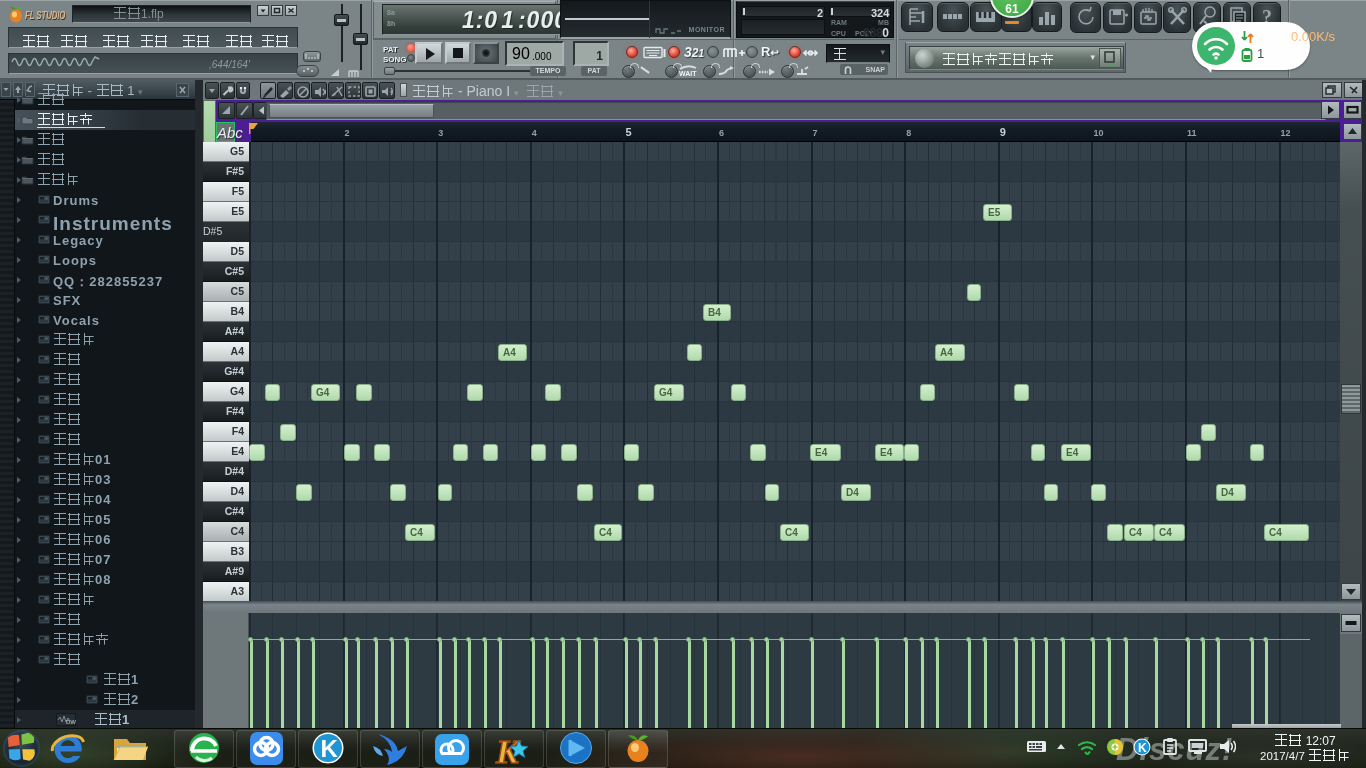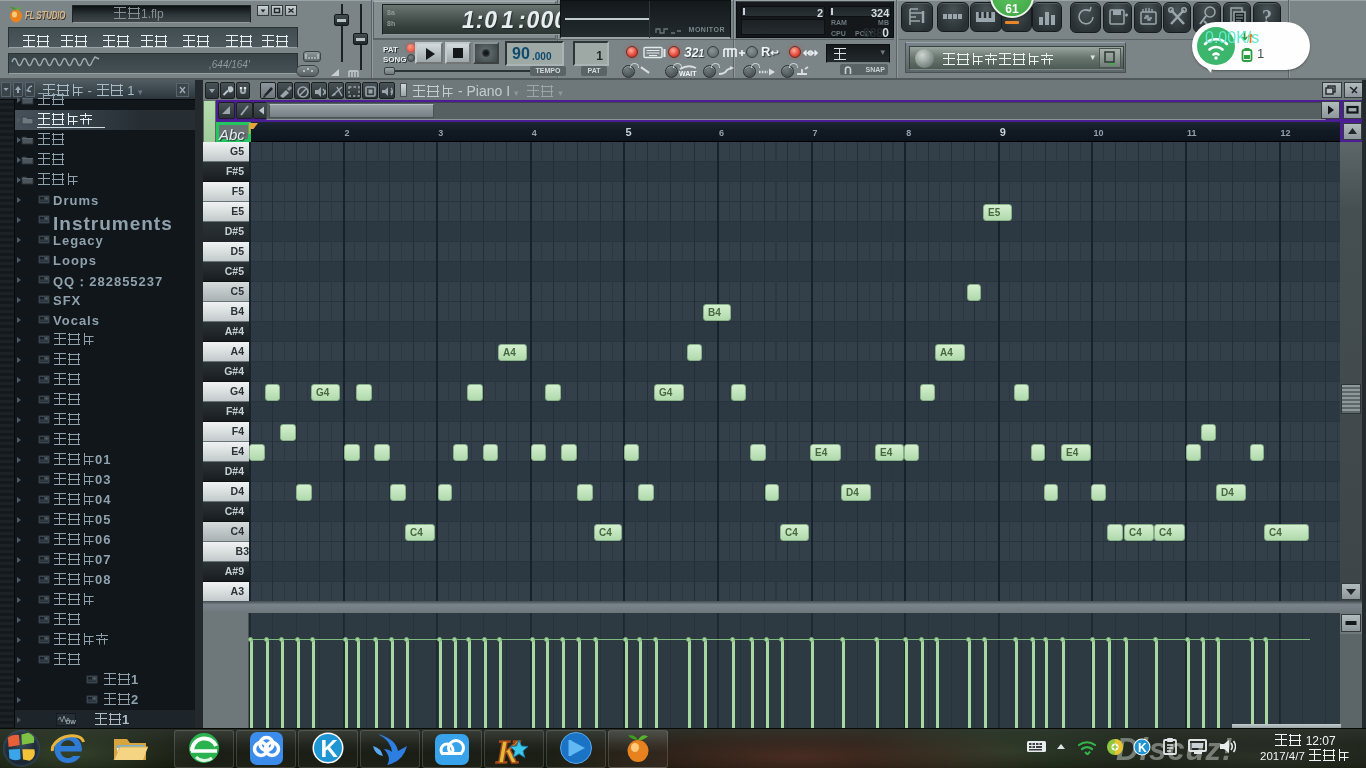--- a/index.html
+++ b/index.html
@@ -103,21 +103,21 @@
 <div class="ab" style="left:407px;top:54px;width:8px;height:8px;border-radius:50%;background:radial-gradient(circle at 40% 35%,#7a8486,#4a5456);border:1px solid #3a4143"></div>
 <div class="ab" style="left:415px;top:42px;width:28px;height:22px;background:linear-gradient(180deg,#d2dadc,#9da7a9);border:2px outset #c2cacb">
     <div class="ab" style="left:9px;top:4px;width:0;height:0;border-left:9px solid #14181a;border-top:6px solid transparent;border-bottom:6px solid transparent"></div>
   </div>
 <div class="ab" style="left:445px;top:42px;width:26px;height:22px;background:linear-gradient(180deg,#d2dadc,#9da7a9);border:2px outset #c2cacb">
     <div class="ab" style="left:6px;top:4px;width:10px;height:10px;background:#14181a"></div>
   </div>
 <div class="ab" style="left:473px;top:42px;width:26px;height:22px;background:radial-gradient(circle,#6a7476,#3c4548);border:2px outset #8a9496">
     <div class="ab" style="left:7px;top:5px;width:8px;height:8px;border-radius:50%;background:radial-gradient(circle,#14181a 30%,#59636a)"></div>
   </div>
-<div class="ab" style="left:505px;top:41px;width:59px;height:25px;background:#9ea8a4;border:2px solid #2e3537;border-right-color:#aab3b5;border-bottom-color:#aab3b5;color:#0c4a6e;font-weight:bold">
+<div class="ab" style="left:505px;top:41px;width:59px;height:25px;background:#9ea8a4;border:2px solid #2e3537;border-right-color:#aab3b5;border-bottom-color:#aab3b5;color:#000000;font-weight:normal">
     <span class="ab" style="left:5px;top:2px;font-size:16px">90</span>
     <span class="ab" style="left:25px;top:8px;font-size:10px">.000</span>
   </div>
 <div class="ab" style="left:530px;top:66px;width:36px;height:10px;background:#5a6467;color:#d3dadc;font-size:7px;font-weight:bold;text-align:center;line-height:10px;border-radius:2px">TEMPO</div>
 <div class="ab" style="left:573px;top:41px;width:36px;height:25px;background:#9ea8a4;border:2px solid #2e3537;border-right-color:#aab3b5;border-bottom-color:#aab3b5;color:#23292b;font-weight:bold">
     <span class="ab" style="right:4px;top:6px;font-size:12px">1</span>
   </div>
 <div class="ab" style="left:581px;top:66px;width:26px;height:10px;background:#5a6467;color:#d3dadc;font-size:7px;font-weight:bold;text-align:center;line-height:10px;border-radius:2px">PAT</div>
 <div class="ab" style="left:384px;top:70px;width:146px;height:2px;background:#2c3335"></div>
 <div class="ab" style="left:384px;top:67px;width:11px;height:8px;background:linear-gradient(180deg,#9ca6a8,#6d777a);border:1px solid #3a4244;border-radius:2px"></div>
@@ -319,21 +319,21 @@
       </g>
       <circle cx="19" cy="31" r="1.8" fill="#fff"></circle>
     </svg>
   </div>
 <div class="ab" style="left:1241px;top:30px;z-index:61">
     <svg width="13" height="14">
       <path d="M3.5 1 v9 M3.5 10 l-2.5 -3 M3.5 10 l2.5 -3" stroke="#2e9e44" stroke-width="1.8" fill="none"></path>
       <path d="M9.5 13 v-9 M9.5 4 l-2.5 3 M9.5 4 l2.5 3" stroke="#e87b1e" stroke-width="1.8" fill="none"></path>
     </svg>
   </div>
-<div class="ab" style="left:1205px;top:29px;color:#5eead4;font-size:16px;z-index:61">0.00K/s</div>
+<div class="ab" style="left:1291px;top:29px;color:#fdba74;font-size:13px;z-index:61">0.00K/s</div>
 <div class="ab" style="left:1241px;top:47px;z-index:61">
     <svg width="12" height="15">
       <rect x="1.5" y="3" width="9" height="11" rx="1.5" fill="none" stroke="#2e9e44" stroke-width="1.8"></rect>
       <rect x="3.5" y="1" width="5" height="3" fill="#2e9e44"></rect>
       <rect x="3" y="8" width="6" height="4" fill="#2e9e44"></rect>
     </svg>
   </div>
 <div class="ab" style="left:1257px;top:46px;color:#4a5053;font-size:13px;z-index:61">1</div>
 <div class="ab" style="left:0;top:80px;width:1366px;height:648px;background:#3a4246"></div>
 <div class="ab" style="left:0;top:80px;width:195px;height:648px;background:#10161a;overflow:hidden">
@@ -773,21 +773,21 @@
 <div class="ab" style="left:1118px;top:21px;width:19px;height:18px;background:linear-gradient(180deg,#b2bcbe,#8d979b);border:1px solid #333b3d">
       <svg width="17" height="16">
         <path d="M6 3.5 L12 8 L6 12.5 Z" fill="#14181a"></path>
       </svg>
     </div>
 <div class="ab" style="left:1140px;top:21px;width:19px;height:18px;background:linear-gradient(180deg,#b2bcbe,#8d979b);border:1px solid #333b3d">
       <svg width="17" height="16">
         <rect x="3.5" y="5" width="10" height="5.5" fill="none" stroke="#14181a" stroke-width="2.2"></rect>
       </svg>
     </div>
-<div class="ab" style="left:13px;top:42px;width:35px;height:20px;background:#6a7276;color:#e8eef0;font-style:italic;font-size:15px;text-align:left;line-height:19px;border:3px solid #22c55e;text-shadow:1px 1px 1px #2a3133">Abc</div>
+<div class="ab" style="left:13px;top:42px;width:19px;height:20px;background:#6a7276;color:#e8eef0;font-style:italic;font-size:15px;text-align:left;line-height:19px;border:1px solid #22c55e;text-shadow:1px 1px 1px #2a3133">Abc</div>
 <div class="ab" style="left:48px;top:42px;width:1089px;height:20px;background:linear-gradient(180deg,#1d2731,#121a24 45%,#0e151e);border-bottom:1px solid #000;overflow:hidden">
 <span class="ab" style="left:93.6px;top:6px;color:#93a0aa;font-size:9px;font-weight:bold">2</span>
 <span class="ab" style="left:187.2px;top:6px;color:#93a0aa;font-size:9px;font-weight:bold">3</span>
 <span class="ab" style="left:280.8px;top:6px;color:#93a0aa;font-size:9px;font-weight:bold">4</span>
 <span class="ab" style="left:374.4px;top:4px;color:#c7d2da;font-size:11px;font-weight:bold">5</span>
 <span class="ab" style="left:468.0px;top:6px;color:#93a0aa;font-size:9px;font-weight:bold">6</span>
 <span class="ab" style="left:561.6px;top:6px;color:#93a0aa;font-size:9px;font-weight:bold">7</span>
 <span class="ab" style="left:655.2px;top:6px;color:#93a0aa;font-size:9px;font-weight:bold">8</span>
 <span class="ab" style="left:748.8px;top:4px;color:#c7d2da;font-size:11px;font-weight:bold">9</span>
 <span class="ab" style="left:842.4px;top:6px;color:#93a0aa;font-size:9px;font-weight:bold">10</span>
@@ -803,37 +803,37 @@
 <div class="ab" style="left:1140px;top:43px;width:19px;height:17px;background:linear-gradient(180deg,#b2bcbe,#8d979b);border:1px solid #333b3d">
       <svg width="17" height="15">
         <path d="M8.5 4 L13 10 L4 10 Z" fill="#20262a"></path>
       </svg>
     </div>
 <div class="ab" style="left:0;top:62px;width:2px;height:459px;background:#2e3639"></div>
 <div class="ab" style="left:0;top:62px;width:46px;height:20px;background:linear-gradient(180deg,#f0f3f3,#c3cacb);border-bottom:1px solid #6a7478;color:#2a3236;font-size:10.5px;font-weight:bold;text-align:right;line-height:19px;padding-right:5px">G5</div>
 <div class="ab" style="left:0;top:82px;width:46px;height:20px;background:linear-gradient(180deg,#2c3336,#171c1f);border-bottom:1px solid #0c1012;color:#c6d0d4;font-size:10.5px;font-weight:bold;text-align:right;line-height:19px;padding-right:5px">F#5</div>
 <div class="ab" style="left:0;top:102px;width:46px;height:20px;background:linear-gradient(180deg,#f0f3f3,#c3cacb);border-bottom:1px solid #6a7478;color:#2a3236;font-size:10.5px;font-weight:bold;text-align:right;line-height:19px;padding-right:5px">F5</div>
 <div class="ab" style="left:0;top:122px;width:46px;height:20px;background:linear-gradient(180deg,#f0f3f3,#c3cacb);border-bottom:1px solid #6a7478;color:#2a3236;font-size:10.5px;font-weight:bold;text-align:right;line-height:19px;padding-right:5px">E5</div>
-<div class="ab" style="left:0;top:142px;width:46px;height:36px;background:linear-gradient(180deg,#2c3336,#171c1f);border-bottom:1px solid #0c1012;color:#c6d0d4;font-size:10.5px;font-weight:bold;text-align:right;line-height:19px;padding-right:5px">D#5</div>
+<div class="ab" style="left:0;top:142px;width:46px;height:36px;background:linear-gradient(180deg,#2c3336,#171c1f);border-bottom:1px solid #0c1012;color:#c6d0d4;font-size:10.5px;font-weight:normal;text-align:left;line-height:19px;padding-right:5px">D#5</div>
 <div class="ab" style="left:0;top:162px;width:46px;height:20px;background:linear-gradient(180deg,#f0f3f3,#c3cacb);border-bottom:1px solid #6a7478;color:#2a3236;font-size:10.5px;font-weight:bold;text-align:right;line-height:19px;padding-right:5px">D5</div>
 <div class="ab" style="left:0;top:182px;width:46px;height:20px;background:linear-gradient(180deg,#2c3336,#171c1f);border-bottom:1px solid #0c1012;color:#c6d0d4;font-size:10.5px;font-weight:bold;text-align:right;line-height:19px;padding-right:5px">C#5</div>
 <div class="ab" style="left:0;top:202px;width:46px;height:20px;background:linear-gradient(180deg,#d6dbdb,#a9b1b3);border-bottom:1px solid #6a7478;color:#2a3236;font-size:10.5px;font-weight:bold;text-align:right;line-height:19px;padding-right:5px">C5</div>
 <div class="ab" style="left:0;top:222px;width:46px;height:20px;background:linear-gradient(180deg,#f0f3f3,#c3cacb);border-bottom:1px solid #6a7478;color:#2a3236;font-size:10.5px;font-weight:bold;text-align:right;line-height:19px;padding-right:5px">B4</div>
 <div class="ab" style="left:0;top:242px;width:46px;height:20px;background:linear-gradient(180deg,#2c3336,#171c1f);border-bottom:1px solid #0c1012;color:#c6d0d4;font-size:10.5px;font-weight:bold;text-align:right;line-height:19px;padding-right:5px">A#4</div>
 <div class="ab" style="left:0;top:262px;width:46px;height:20px;background:linear-gradient(180deg,#f0f3f3,#c3cacb);border-bottom:1px solid #6a7478;color:#2a3236;font-size:10.5px;font-weight:bold;text-align:right;line-height:19px;padding-right:5px">A4</div>
 <div class="ab" style="left:0;top:282px;width:46px;height:20px;background:linear-gradient(180deg,#2c3336,#171c1f);border-bottom:1px solid #0c1012;color:#c6d0d4;font-size:10.5px;font-weight:bold;text-align:right;line-height:19px;padding-right:5px">G#4</div>
 <div class="ab" style="left:0;top:302px;width:46px;height:20px;background:linear-gradient(180deg,#f0f3f3,#c3cacb);border-bottom:1px solid #6a7478;color:#2a3236;font-size:10.5px;font-weight:bold;text-align:right;line-height:19px;padding-right:5px">G4</div>
 <div class="ab" style="left:0;top:322px;width:46px;height:20px;background:linear-gradient(180deg,#2c3336,#171c1f);border-bottom:1px solid #0c1012;color:#c6d0d4;font-size:10.5px;font-weight:bold;text-align:right;line-height:19px;padding-right:5px">F#4</div>
 <div class="ab" style="left:0;top:342px;width:46px;height:20px;background:linear-gradient(180deg,#f0f3f3,#c3cacb);border-bottom:1px solid #6a7478;color:#2a3236;font-size:10.5px;font-weight:bold;text-align:right;line-height:19px;padding-right:5px">F4</div>
 <div class="ab" style="left:0;top:362px;width:46px;height:20px;background:linear-gradient(180deg,#f0f3f3,#c3cacb);border-bottom:1px solid #6a7478;color:#2a3236;font-size:10.5px;font-weight:bold;text-align:right;line-height:19px;padding-right:5px">E4</div>
 <div class="ab" style="left:0;top:382px;width:46px;height:20px;background:linear-gradient(180deg,#2c3336,#171c1f);border-bottom:1px solid #0c1012;color:#c6d0d4;font-size:10.5px;font-weight:bold;text-align:right;line-height:19px;padding-right:5px">D#4</div>
 <div class="ab" style="left:0;top:402px;width:46px;height:20px;background:linear-gradient(180deg,#f0f3f3,#c3cacb);border-bottom:1px solid #6a7478;color:#2a3236;font-size:10.5px;font-weight:bold;text-align:right;line-height:19px;padding-right:5px">D4</div>
 <div class="ab" style="left:0;top:422px;width:46px;height:20px;background:linear-gradient(180deg,#2c3336,#171c1f);border-bottom:1px solid #0c1012;color:#c6d0d4;font-size:10.5px;font-weight:bold;text-align:right;line-height:19px;padding-right:5px">C#4</div>
 <div class="ab" style="left:0;top:442px;width:46px;height:20px;background:linear-gradient(180deg,#d6dbdb,#a9b1b3);border-bottom:1px solid #6a7478;color:#2a3236;font-size:10.5px;font-weight:bold;text-align:right;line-height:19px;padding-right:5px">C4</div>
-<div class="ab" style="left:0;top:462px;width:46px;height:20px;background:linear-gradient(180deg,#f0f3f3,#c3cacb);border-bottom:1px solid #6a7478;color:#2a3236;font-size:10.5px;font-weight:bold;text-align:right;line-height:19px;">B3</div>
+<div class="ab" style="left:0;top:462px;width:46px;height:20px;background:linear-gradient(180deg,#f0f3f3,#c3cacb);border-bottom:1px solid #6a7478;color:#2a3236;font-size:10.5px;font-weight:bold;text-align:right;line-height:19px;padding-right:5px">B3</div>
 <div class="ab" style="left:0;top:482px;width:46px;height:20px;background:linear-gradient(180deg,#2c3336,#171c1f);border-bottom:1px solid #0c1012;color:#c6d0d4;font-size:10.5px;font-weight:bold;text-align:right;line-height:19px;padding-right:5px">A#9</div>
 <div class="ab" style="left:0;top:502px;width:46px;height:20px;background:linear-gradient(180deg,#f0f3f3,#c3cacb);border-bottom:1px solid #6a7478;color:#2a3236;font-size:10.5px;font-weight:bold;text-align:right;line-height:19px;padding-right:5px">A3</div>
 <div class="ab" id="grid" style="left:46px;top:62px;width:1091px;height:459px;background:
 repeating-linear-gradient(90deg,#18222b 0 2px,transparent 2px 93.6px),
 repeating-linear-gradient(90deg,#232f38 0 1px,transparent 1px 23.4px),
 repeating-linear-gradient(90deg,#2c3841 0 1px,transparent 1px 11.7px),
 repeating-linear-gradient(180deg,transparent 0 19px,#28343d 19px 20px),
 repeating-linear-gradient(180deg,transparent 0 20px,#2d3942 20px 40px,transparent 40px 80px,#2d3942 80px 100px,transparent 100px 120px,#2d3942 120px 140px,transparent 140px 180px,#2d3942 180px 200px,transparent 200px 220px,#2d3942 220px 240px),
 #333f49">
 <div class="ab" style="left:734px;top:62px;width:29px;height:17px;background:linear-gradient(180deg,#d4efcf,#b0d9ac);border:1px solid #88b18a;border-radius:3px">

